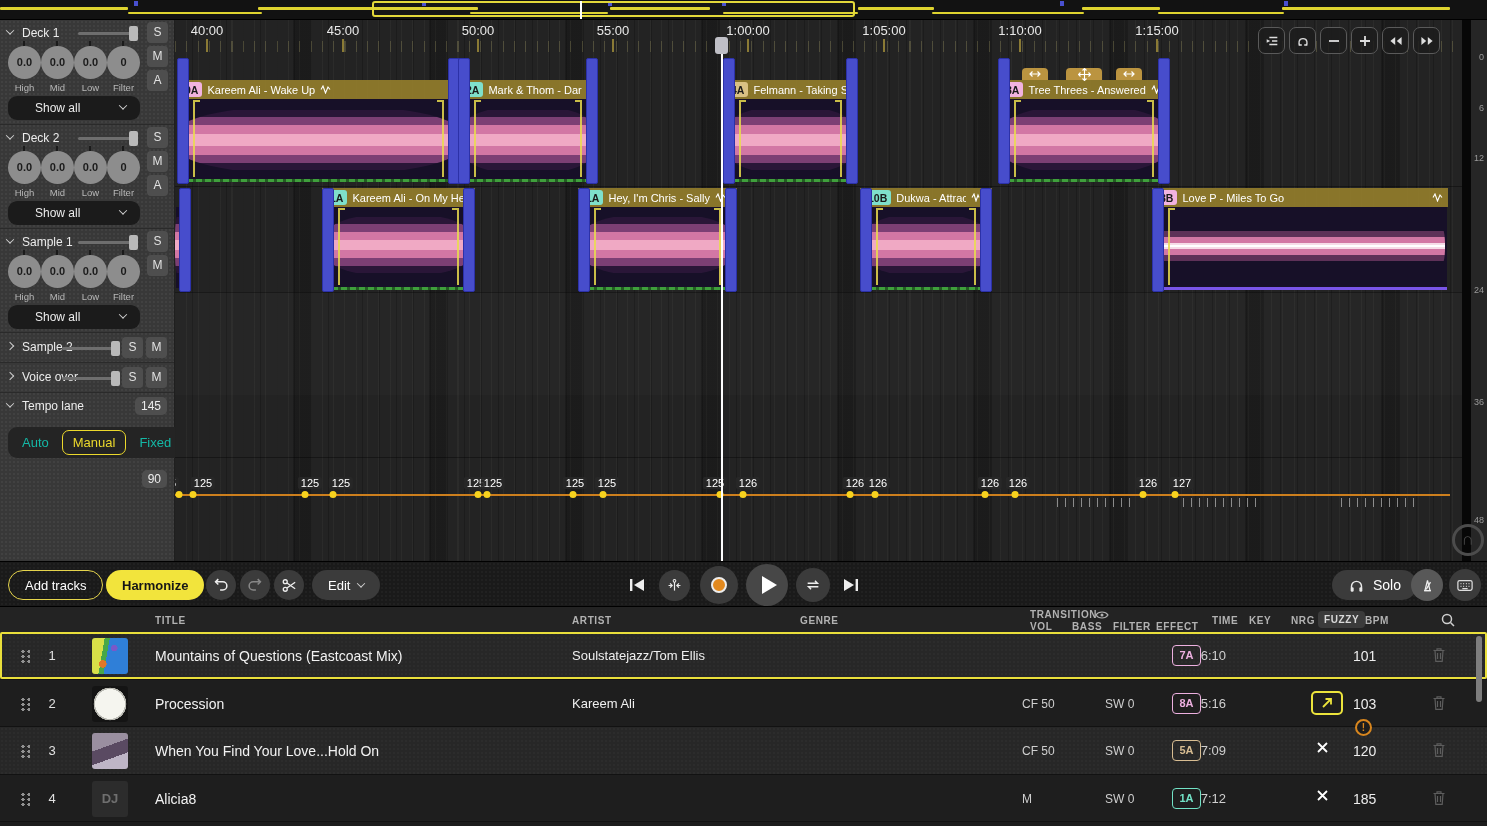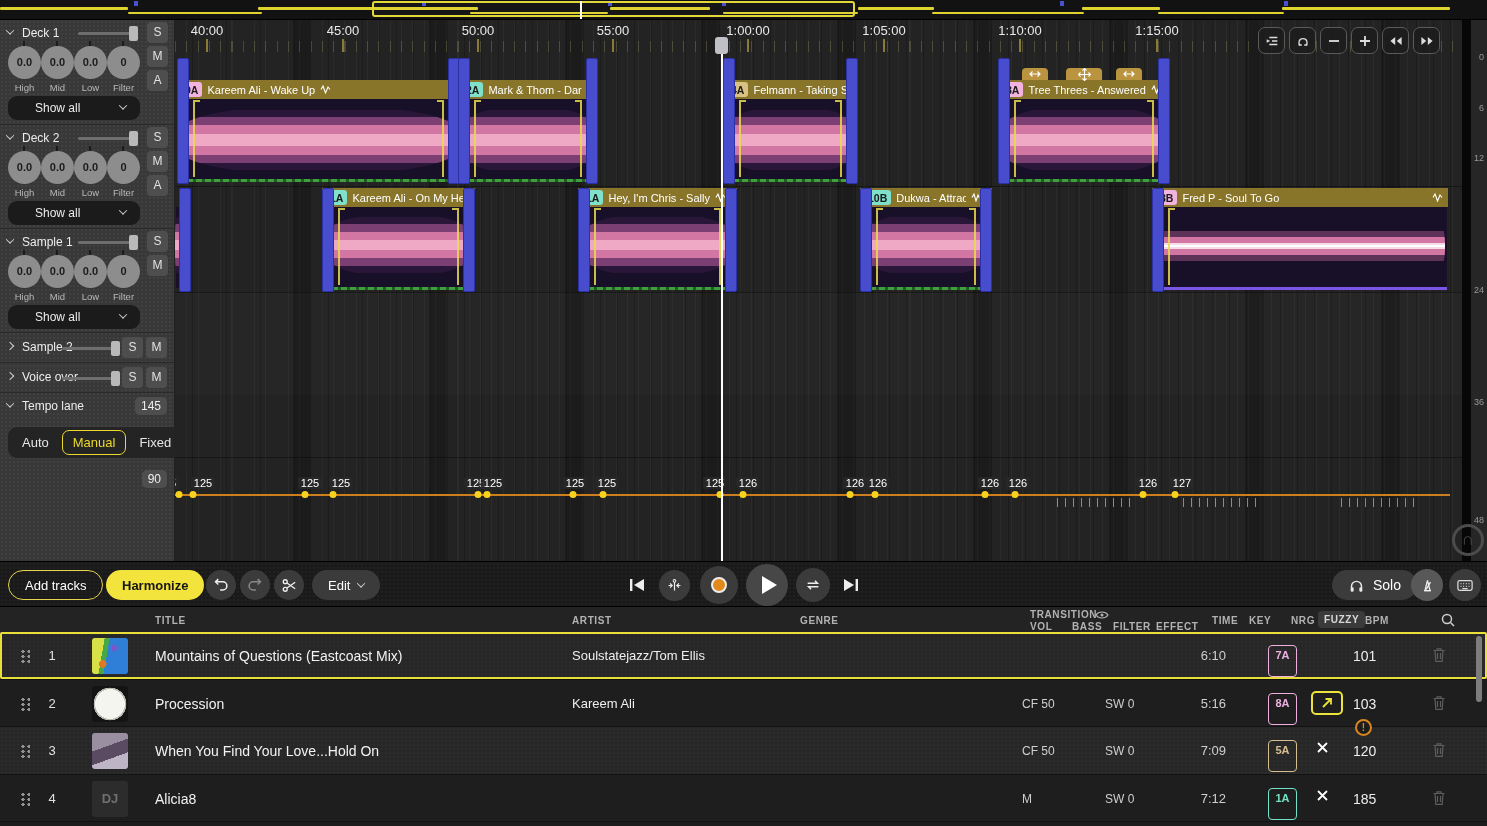--- a/index.html
+++ b/index.html
@@ -38,21 +38,21 @@
   .klabel{position:absolute;top:62px;width:33px;text-align:center;font-size:9.5px;color:#b8b8b8;}
   .dd{position:absolute;left:8px;top:76px;width:132px;height:24px;background:#1b1b1b;border-radius:9px;color:#ececec;font-size:12px;line-height:24px;padding-left:27px;}
   .dd .cv{position:absolute;right:14px;top:8px;}
   .crow{position:relative;height:30px;border-bottom:1px solid #2a2a2a;}
   .crow .sec-name{top:7px;}
   .crow .slider{left:62px;top:14px;width:56px;}
   .crow .sbtn{top:4px;}
   .tempo-sec{position:relative;height:103px;}
   .badge{position:absolute;right:7px;background:#4e4e4e;border-radius:5px;padding:2px 6px;font-size:12px;color:#ececec;}
   .modes{position:absolute;left:8px;top:34px;background:#242424;border-radius:9px;padding:3px;display:flex;gap:2px;}
-  .mode{padding:4px 10px;font-size:13px;color:#e5e5e5;border-radius:7px;border:1.5px solid transparent;}
+  .mode{padding:4px 10px;font-size:13px;color:#14b8a6;border-radius:7px;border:1.5px solid transparent;}
   .mode.sel{color:#ecd92c;border-color:#ecd92c;}
 
   
   .timeline{position:absolute;left:175px;top:20px;width:1287px;height:541px;overflow:hidden;background-color:#232323;
     background-image:
       repeating-linear-gradient(90deg,rgba(0,0,0,.20) 0 1px,transparent 1px 17px),
       repeating-linear-gradient(90deg,transparent 0 118px,rgba(0,0,0,.22) 118px 136px),
       repeating-linear-gradient(90deg,rgba(255,255,230,0.035) 0 1px,transparent 1px 11.3px);}
   .hline{position:absolute;left:0;width:100%;height:1px;background:rgba(0,0,0,.35);}
   .lane-light{position:absolute;left:0;top:272px;width:100%;height:103px;background:rgba(255,255,255,.015);}
@@ -128,21 +128,21 @@
   .art.a1{background:radial-gradient(circle at 62% 28%,#7a58c8 0 9%,transparent 10%),radial-gradient(circle at 30% 72%,#e07828 0 10%,transparent 11%),linear-gradient(100deg,#d8e048 0 30%,#48a848 30% 42%,#2f7fd8 42% 100%);}
   .art.a2{background:radial-gradient(circle at 50% 50%,#f5f5ef 0 58%,#b9b9b2 59% 64%,#141414 65%);}
   .art.a3{background:linear-gradient(160deg,#9a8fa0 0 38%,#5a4a62 38% 66%,#beb5c6 66%);}
   .art.a4{color:#6f6f6f;font-size:13px;font-weight:bold;text-align:center;line-height:36px;}
   .cell-title{position:absolute;left:155px;top:16px;font-size:14px;color:#f2f2f2;}
   .cell-artist{position:absolute;left:572px;top:16px;width:255px;font-size:13px;color:#efefef;line-height:15px;}
   .cell-artist.two{top:8px;}
   .cell-vol{position:absolute;left:1022px;top:17px;font-size:12px;color:#cfcfcf;}
   .cell-bass{position:absolute;left:1105px;top:17px;font-size:12px;color:#cfcfcf;}
   .cell-time{position:absolute;left:1182px;top:16px;width:44px;text-align:right;font-size:13px;color:#cfcfcf;}
-  .keytag{position:absolute;left:1268px;top:13px;width:29px;height:32px;border:1.5px solid;border-radius:4px;text-align:center;line-height:19px;font-size:11px;font-weight:bold;}
+  .keytag{position:absolute;left:1172px;top:13px;width:29px;height:21px;border:1.5px solid;border-radius:4px;text-align:center;line-height:19px;font-size:11px;font-weight:bold;}
   .kt-pink{border-color:#edb0e0;color:#edb0e0;} .kt-tan{border-color:#d8bd92;color:#d8bd92;} .kt-teal{border-color:#72e2c6;color:#72e2c6;}
   .fz{position:absolute;left:1316px;top:14px;}
   .fz.box{left:1311px;top:11px;width:32px;height:24px;border:2px solid #ece43c;border-radius:5px;display:flex;align-items:center;justify-content:center;}
   .cell-bpm{position:absolute;left:1353px;top:16px;font-size:14px;color:#ededed;}
   .trash{position:absolute;left:1432px;top:15px;}
   .warn{position:absolute;left:1355px;top:87px;width:17px;height:17px;border:2px solid #d8861e;border-radius:50%;background:#1d1d1d;color:#d8861e;font-size:10px;font-weight:bold;text-align:center;line-height:13px;z-index:9;}
   .rows-scroll{position:absolute;right:5px;top:4px;width:6px;height:66px;background:#7d7d7d;border-radius:3px;z-index:9;}
 </style>
 </head>
 <body>
@@ -410,21 +410,21 @@
         <div class="wave"></div>
         <div class="gline"></div>
       <div class="fade fl"></div>
         <div class="fade fr"></div>
       <div class="bluebar bl"></div>
         <div class="bluebar br"></div>
     </div>
     <div class="clip d2" style="left:977px;width:296px">
       <div class="tbar">
           <span class="keybadge kb-pink">8B</span>
-          <span class="ttext">Fred P - Soul To Go</span>
+          <span class="ttext">Love P - Miles To Go</span>
           <svg class="ticon far" width="11" height="9" viewBox="0 0 11 9">
             <path d="M1 4.5 L3 1 5.5 8 8 2 10 4.5" stroke="#fff" stroke-width="1.1" fill="none"></path>
           </svg>
         </div>
       <div class="wavebg"></div>
         <div class="wave flat" style="top:30px;height:56px"></div>
         <div class="pline"></div>
       <div class="fade fl"></div>
       <div class="bluebar bl"></div>
     </div>

